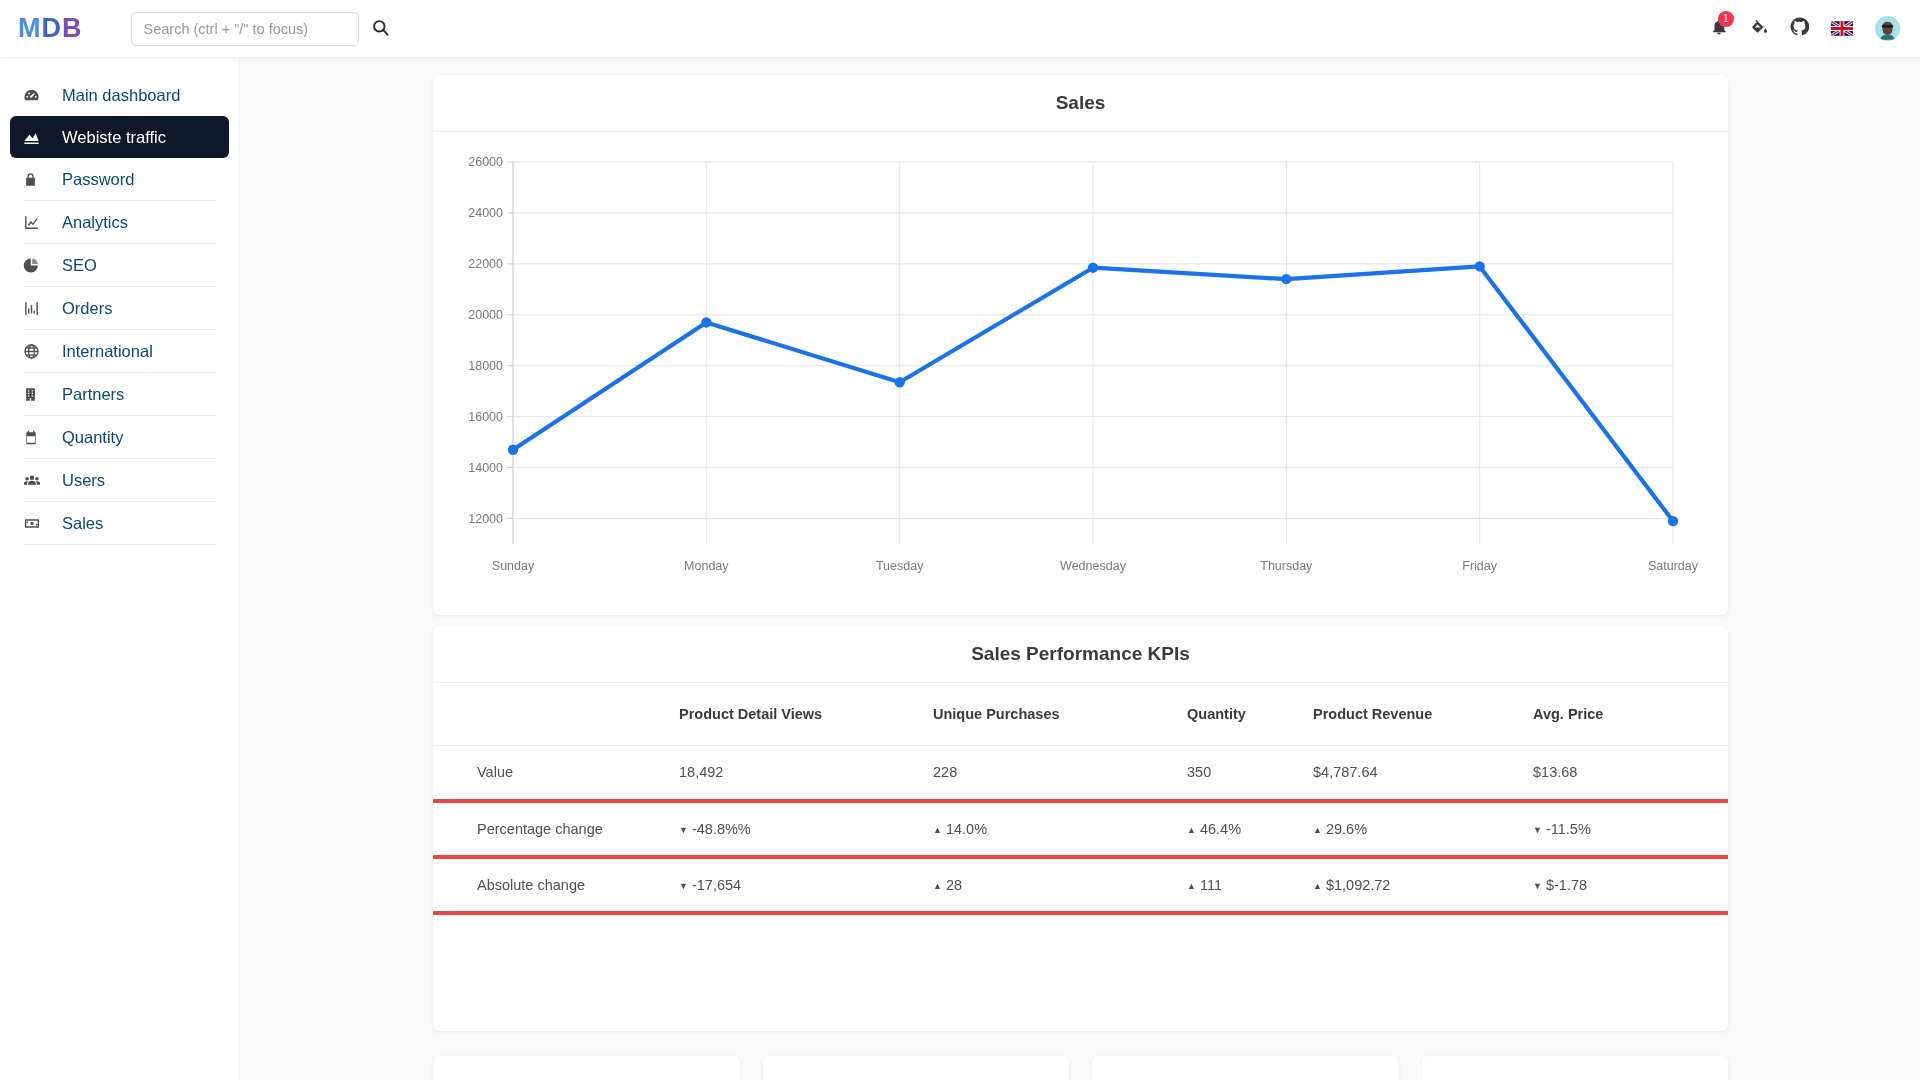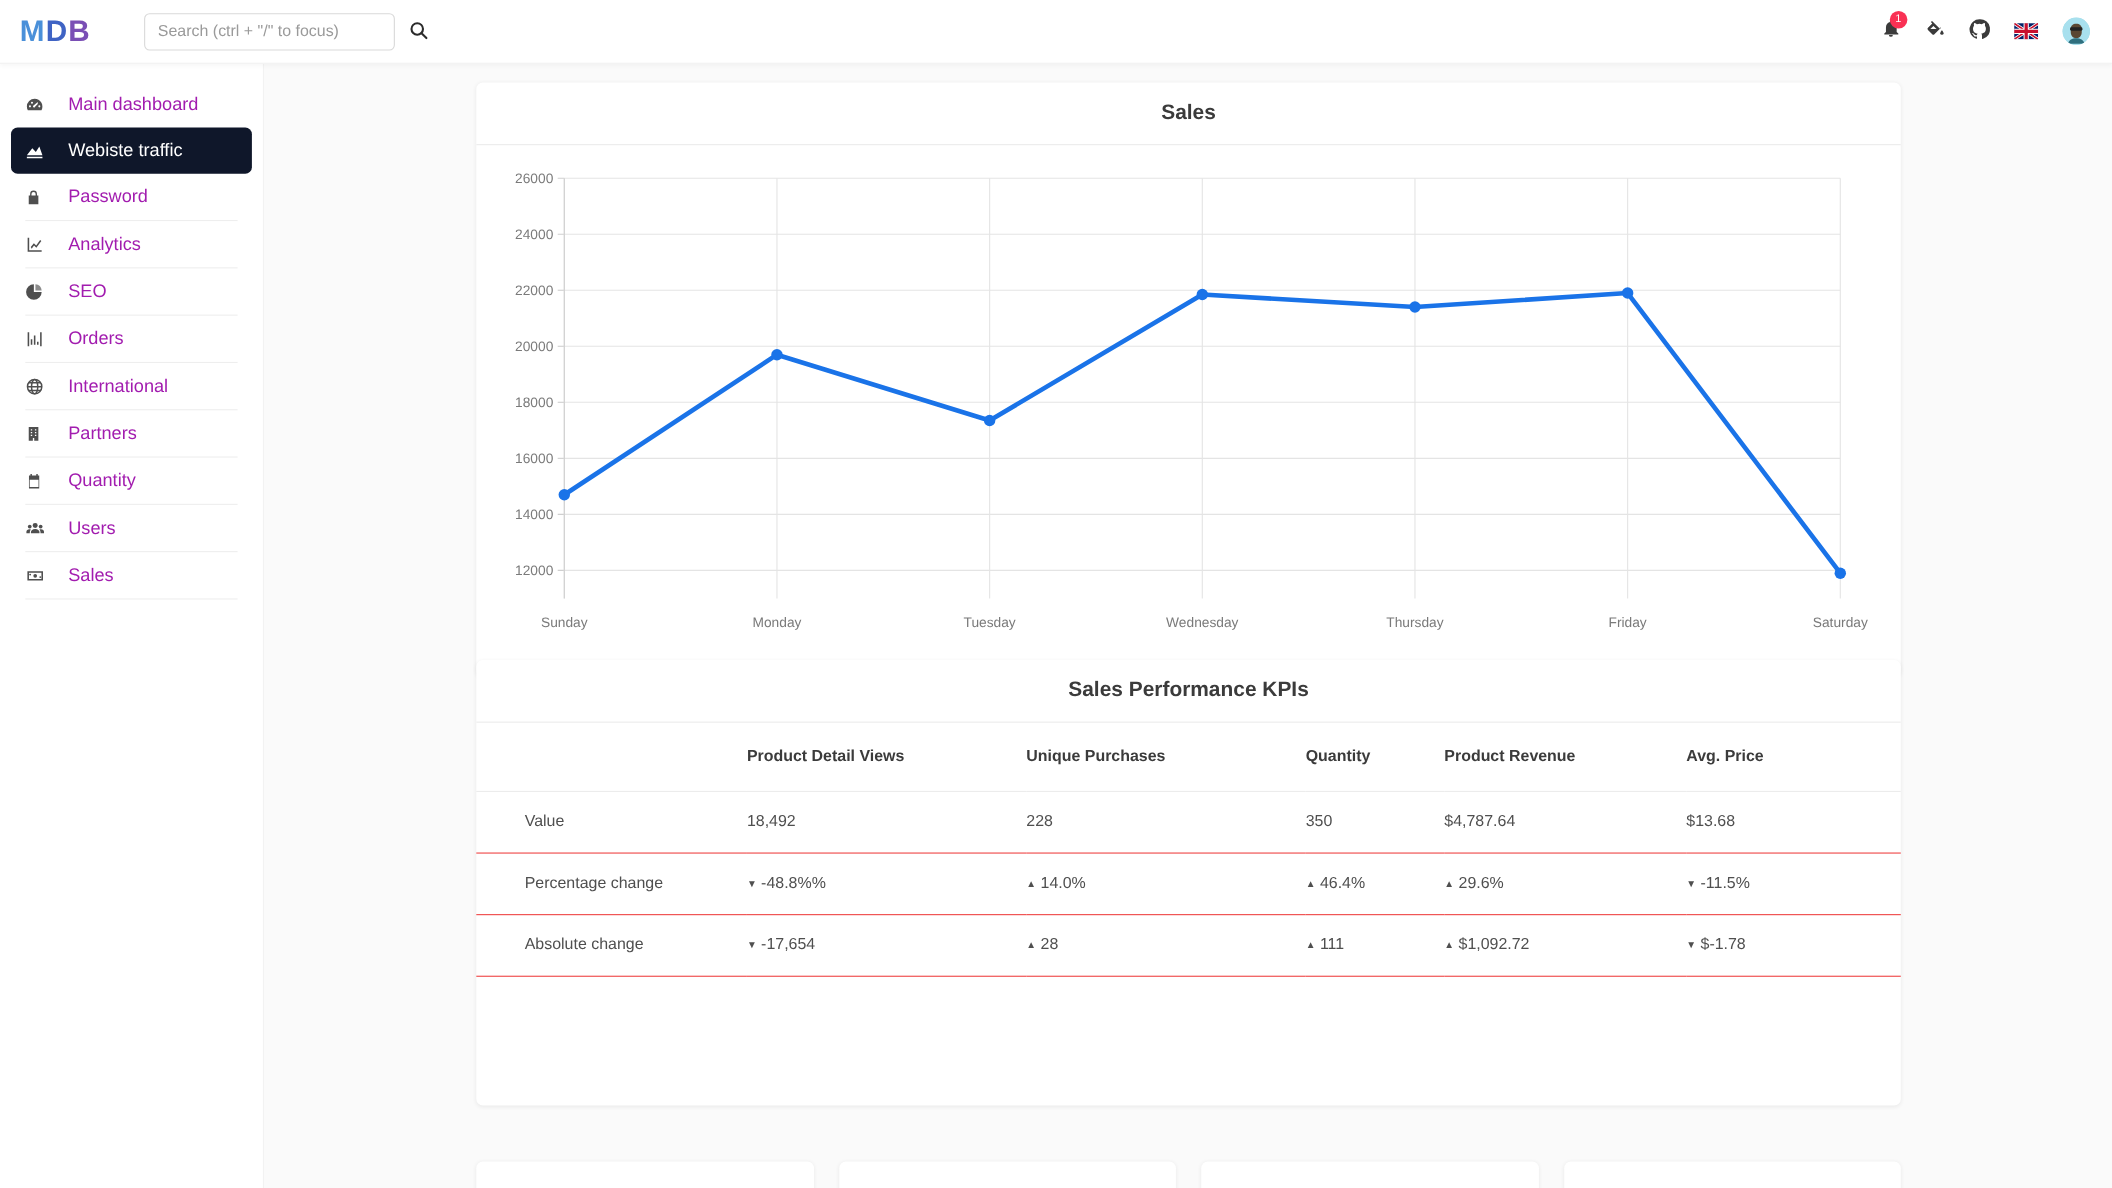--- a/index.html
+++ b/index.html
@@ -86,21 +86,21 @@
     overflow: hidden;
   }
   .side-list { list-style: none; padding: 0 10px; }
   .side-item {
     display: flex; align-items: center;
     height: 42px;
     padding: 0 13px;
     border-radius: 6px;
     cursor: pointer;
     font-size: 16.5px;
-    color: #a21caf;
+    color: #0c4a6e;
     position: relative;
   }
   .side-item .si-icon {
     width: 26px; display: flex; align-items: center; justify-content: flex-start;
     color: #4f4f4f; flex-shrink: 0;
   }
   .side-item .si-label { margin-left: 13px; white-space: nowrap; }
   .side-item.active { background: #0f172a; color: #fff; }
   .side-item.active .si-icon { color: #fff; }
   .side-sep { height: 1px; background: #eeeeee; margin: 0 13px; }
@@ -128,35 +128,35 @@
   
   #chart-card {
     position: absolute; left: 193px; top: 17px;
     width: 1295px; height: 540px;
   }
   .chart-body { position: relative; width: 1295px; height: 482px; }
   .chart-svg { position: absolute; left: 0; top: 0; }
 
   
   #kpi-card {
-    position: absolute; left: 193px; top: 542px;
+    position: absolute; left: 193px; top: 568px;
     width: 1295px; height: 405px;
   }
   table.kpi { width: 100%; border-collapse: collapse; table-layout: fixed; }
   table.kpi th, table.kpi td {
     text-align: left;
     font-weight: normal;
     font-size: 14.5px;
     color: #4f4f4f;
     padding: 0;
     height: 56px;
     vertical-align: middle;
   }
   table.kpi thead tr { border-bottom: 1px solid #ececec; }
-  table.kpi tbody tr { border-bottom: 1px solid #ef4444; }
+  table.kpi tbody tr { border-bottom: 4px solid #ef4444; }
   table.kpi thead th { height: 62px; color: #3b3b3b; font-weight: bold; }
   .col-metric { width: 246px; padding-left: 44px !important; }
   .col-d { width: 254px; }
   .col-q { width: 126px; }
   .col-r { width: 220px; margin-left: 29px; }
   .rowlabel { font-weight: bold; color: #3b3b3b; font-size: 14.5px; }
   .up { color: #14a44d; }
   .down { color: #dc4c64; }
   .tri { font-size: 9px; margin-right: 4px; position: relative; top: -1px; }
 

